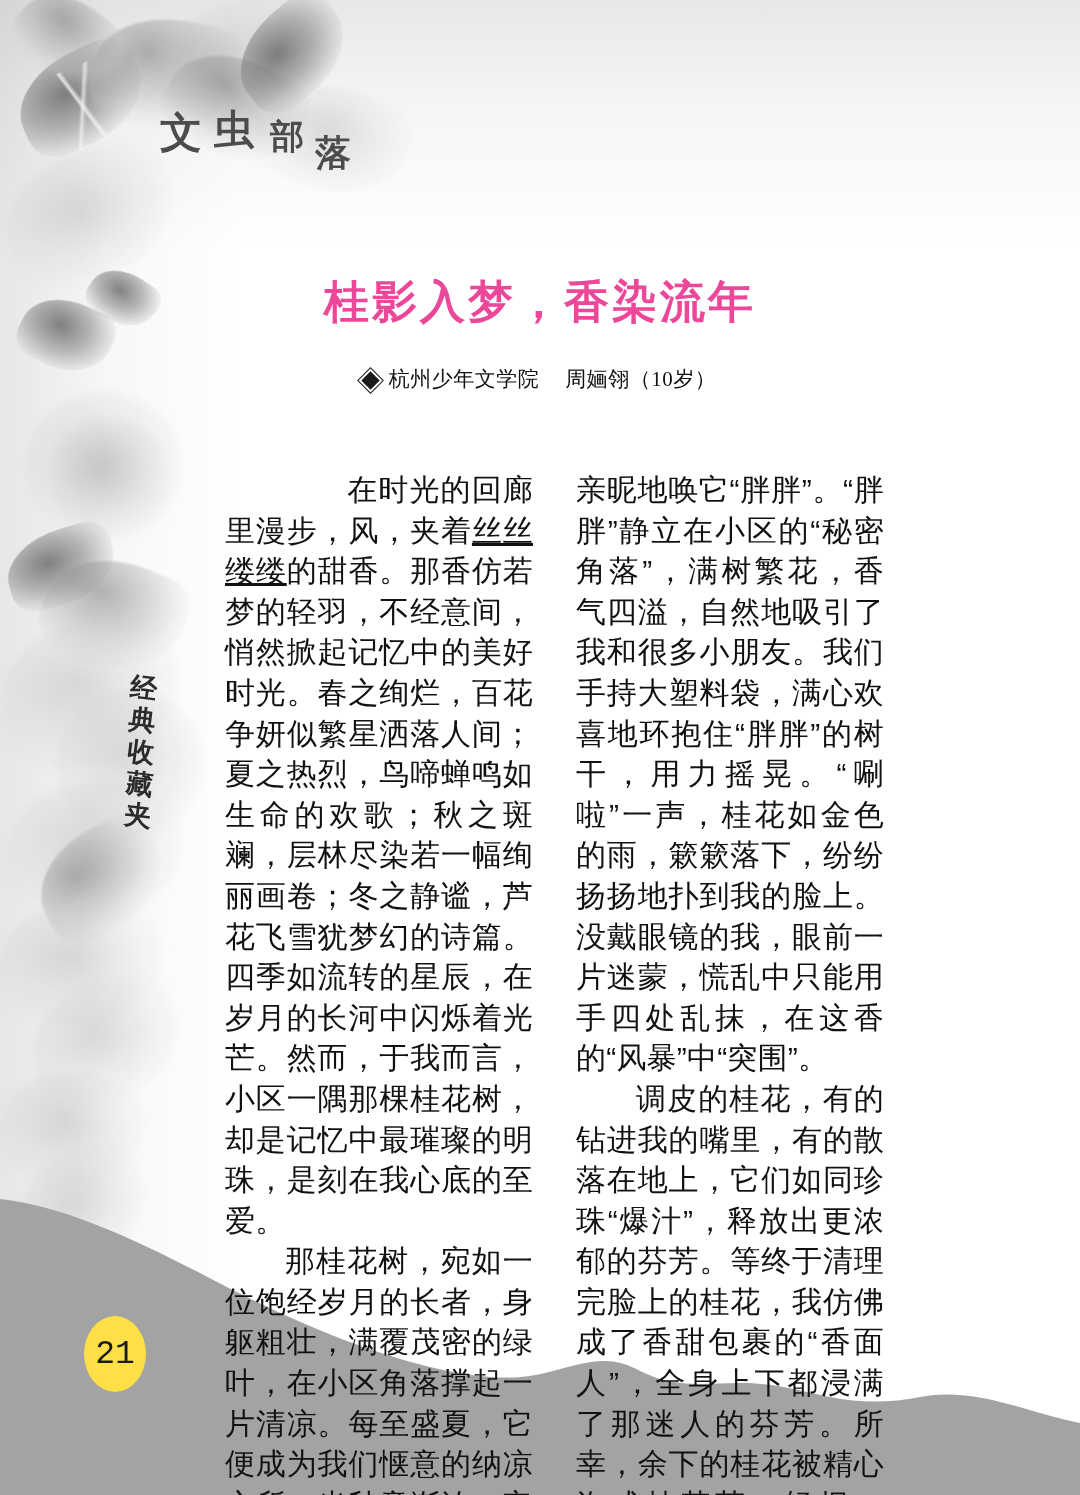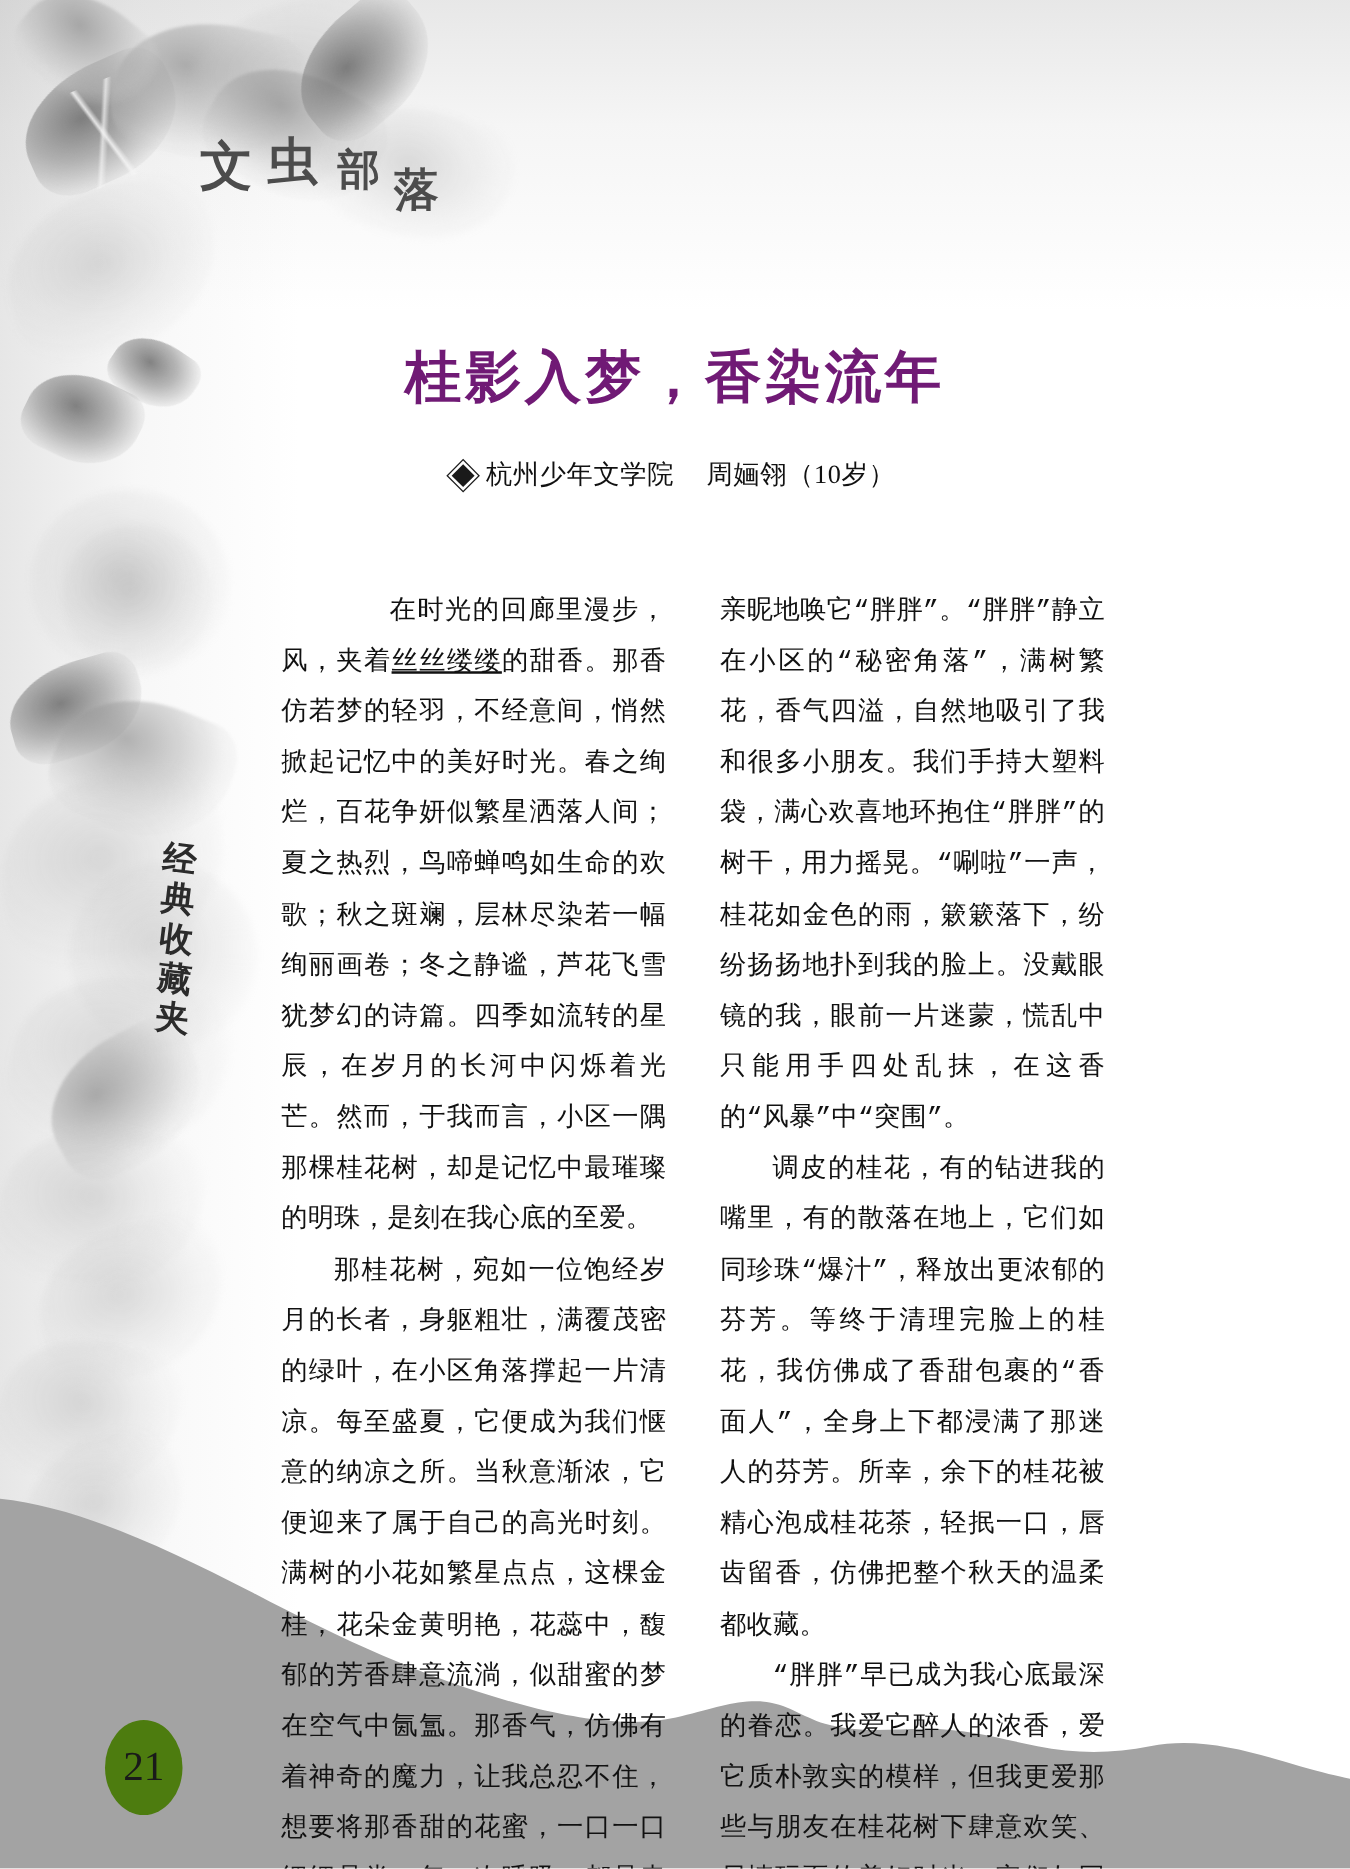--- a/index.html
+++ b/index.html
@@ -107,21 +107,21 @@
   .article-title {
     position: absolute;
     left: 0; right: 0;
     top: 272px;
     text-align: center;
     z-index: 3;
     font-family: "DejaVu Sans", "Liberation Sans", sans-serif;
     font-weight: bold;
     font-size: 45px;
     letter-spacing: 3px;
-    color: #701a75;
+    color: #ec4899;
   }
   .byline {
     position: absolute;
     left: 0; right: 0;
     top: 365px;
     text-align: center;
     z-index: 3;
     font-family: Liberation Serif, serif;
     font-size: 21px;
     color: #111111;
@@ -168,22 +168,22 @@
     width: 660px;
     z-index: 3;
     display: flex;
     gap: 43px;
   }
   .col {
     width: 308px;
   }
   .col p {
     margin: 0;
-    font-family: Liberation Mono, monospace;
-    font-size: 21px;
+    font-family: Liberation Sans, sans-serif;
+    font-size: 30px;
     line-height: 40.6px;
     color: #111111;
     text-align: justify;
     text-align-last: left;
     text-justify: inter-character;
     letter-spacing: 0.2px;
     text-indent: 2em;
   }
   .col p.cont { text-indent: 0; }
   .col p u {
@@ -196,30 +196,30 @@
     position: absolute;
     left: 0;
     bottom: 0;
     width: 1080px;
     height: 330px;
     z-index: 2;
   }
   .folio {
     position: absolute;
     left: 84px;
-    top: 1376px;
+    top: 1316px;
     width: 62px;
     height: 76px;
     border-radius: 50%;
-    background: #4d7c0f;
+    background: #fde047;
     z-index: 4;
     display: flex;
     align-items: center;
     justify-content: center;
-    font-family: Liberation Serif, serif;
+    font-family: Liberation Mono, monospace;
     font-size: 33px;
     color: #1a1a1a;
   }
 </style>
 </head>
 <body>
 
 <div class="page">
 
   <div class="decor-layer">

